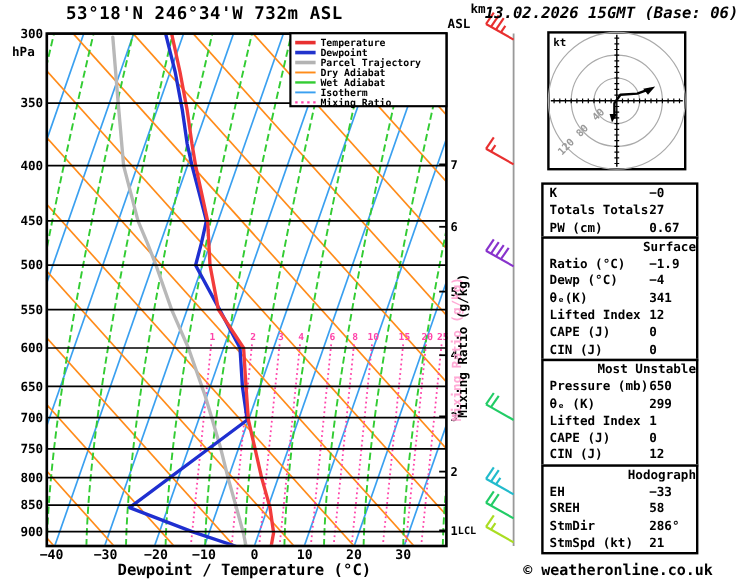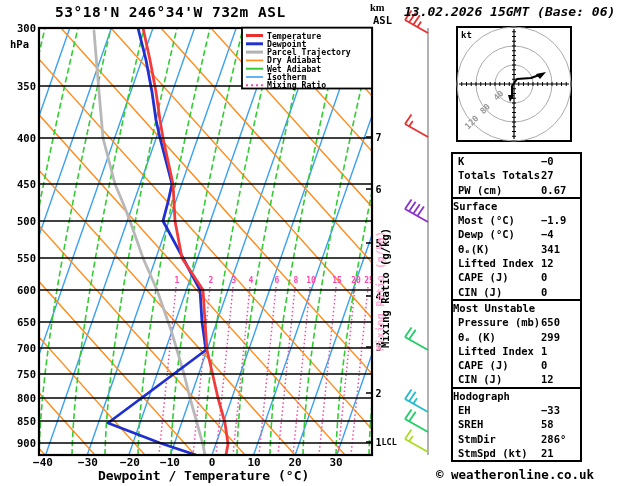--- a/index.html
+++ b/index.html
@@ -2,30 +2,30 @@
 <html><head>
 <meta charset="utf-8">
 <style>
   html,body{margin:0;padding:0;background:#fff;}
   .stage{position:relative;width:629px;height:486px;background:#fff;overflow:hidden;
          font-family:"DejaVu Sans Mono",monospace;font-weight:bold;color:#000;}
   .abs{position:absolute;white-space:pre;}
   #page-title{left:55px;top:4px;font-size:14.5px;letter-spacing:.5px;}
   #date-label{left:404px;top:4px;font-size:13px;font-style:italic;}
   #hpa-label{left:10px;top:5px;font-size:10.5px;font-weight:bold;margin-top:33px;}
-  #km-label{left:370px;top:2px;font-size:10.5px;font-family:Liberation Serif, serif;}
+  #km-label{left:392px;top:2px;font-size:10.5px;}
   #asl-label{left:373px;top:14px;font-size:10.5px;}
   #x-axis-title{left:98px;top:468px;font-size:13px;text-align:right;}
   #watermark{left:436px;top:467px;font-size:12.5px;}
   svg text{font-family:"DejaVu Sans Mono",monospace;font-weight:bold;}
   #datatable{position:absolute;left:451px;top:152px;width:131px;}
   .tbox{box-sizing:border-box;border:2px solid #000;width:131px;background:#fff;margin-top:-2px;}
   .tbox:first-child{margin-top:0;}
   .trow{position:relative;line-height:14.3px;font-size:10.5px;padding-left:5px;}
-  .thdr{line-height:14.3px;font-size:10.5px;text-align:left;}
+  .thdr{line-height:14.3px;font-size:10.5px;text-align:right;}
   .tval{position:absolute;left:88px;top:0;}
 </style>
 </head>
 <body>
 
 <div class="stage">
   <svg id="skewt" width="629" height="486" viewBox="0 0 629 486" style="position:absolute;left:0;top:0;">
       <defs>
         <clipPath id="plotclip">
           <rect x="40" y="29" width="331" height="425"></rect>
@@ -283,21 +283,21 @@
   <div id="watermark" class="abs">© weatheronline.co.uk</div>
 
   <div id="datatable">
       <div class="tbox">
         <div class="trow"><span>K</span><span class="tval">−0</span></div>
         <div class="trow"><span>Totals Totals</span><span class="tval">27</span></div>
         <div class="trow"><span>PW (cm)</span><span class="tval">0.67</span></div>
       </div>
       <div class="tbox">
         <div class="thdr">Surface</div>
-        <div class="trow"><span>Most (°C)</span><span class="tval">−1.9</span></div>
+        <div class="trow"><span>Ratio (°C)</span><span class="tval">−1.9</span></div>
         <div class="trow"><span>Dewp (°C)</span><span class="tval">−4</span></div>
         <div class="trow"><span>θₑ(K)</span><span class="tval">341</span></div>
         <div class="trow"><span>Lifted Index</span><span class="tval">12</span></div>
         <div class="trow"><span>CAPE (J)</span><span class="tval">0</span></div>
         <div class="trow"><span>CIN (J)</span><span class="tval">0</span></div>
       </div>
       <div class="tbox">
         <div class="thdr">Most Unstable</div>
         <div class="trow"><span>Pressure (mb)</span><span class="tval">650</span></div>
         <div class="trow"><span>θₑ (K)</span><span class="tval">299</span></div>

